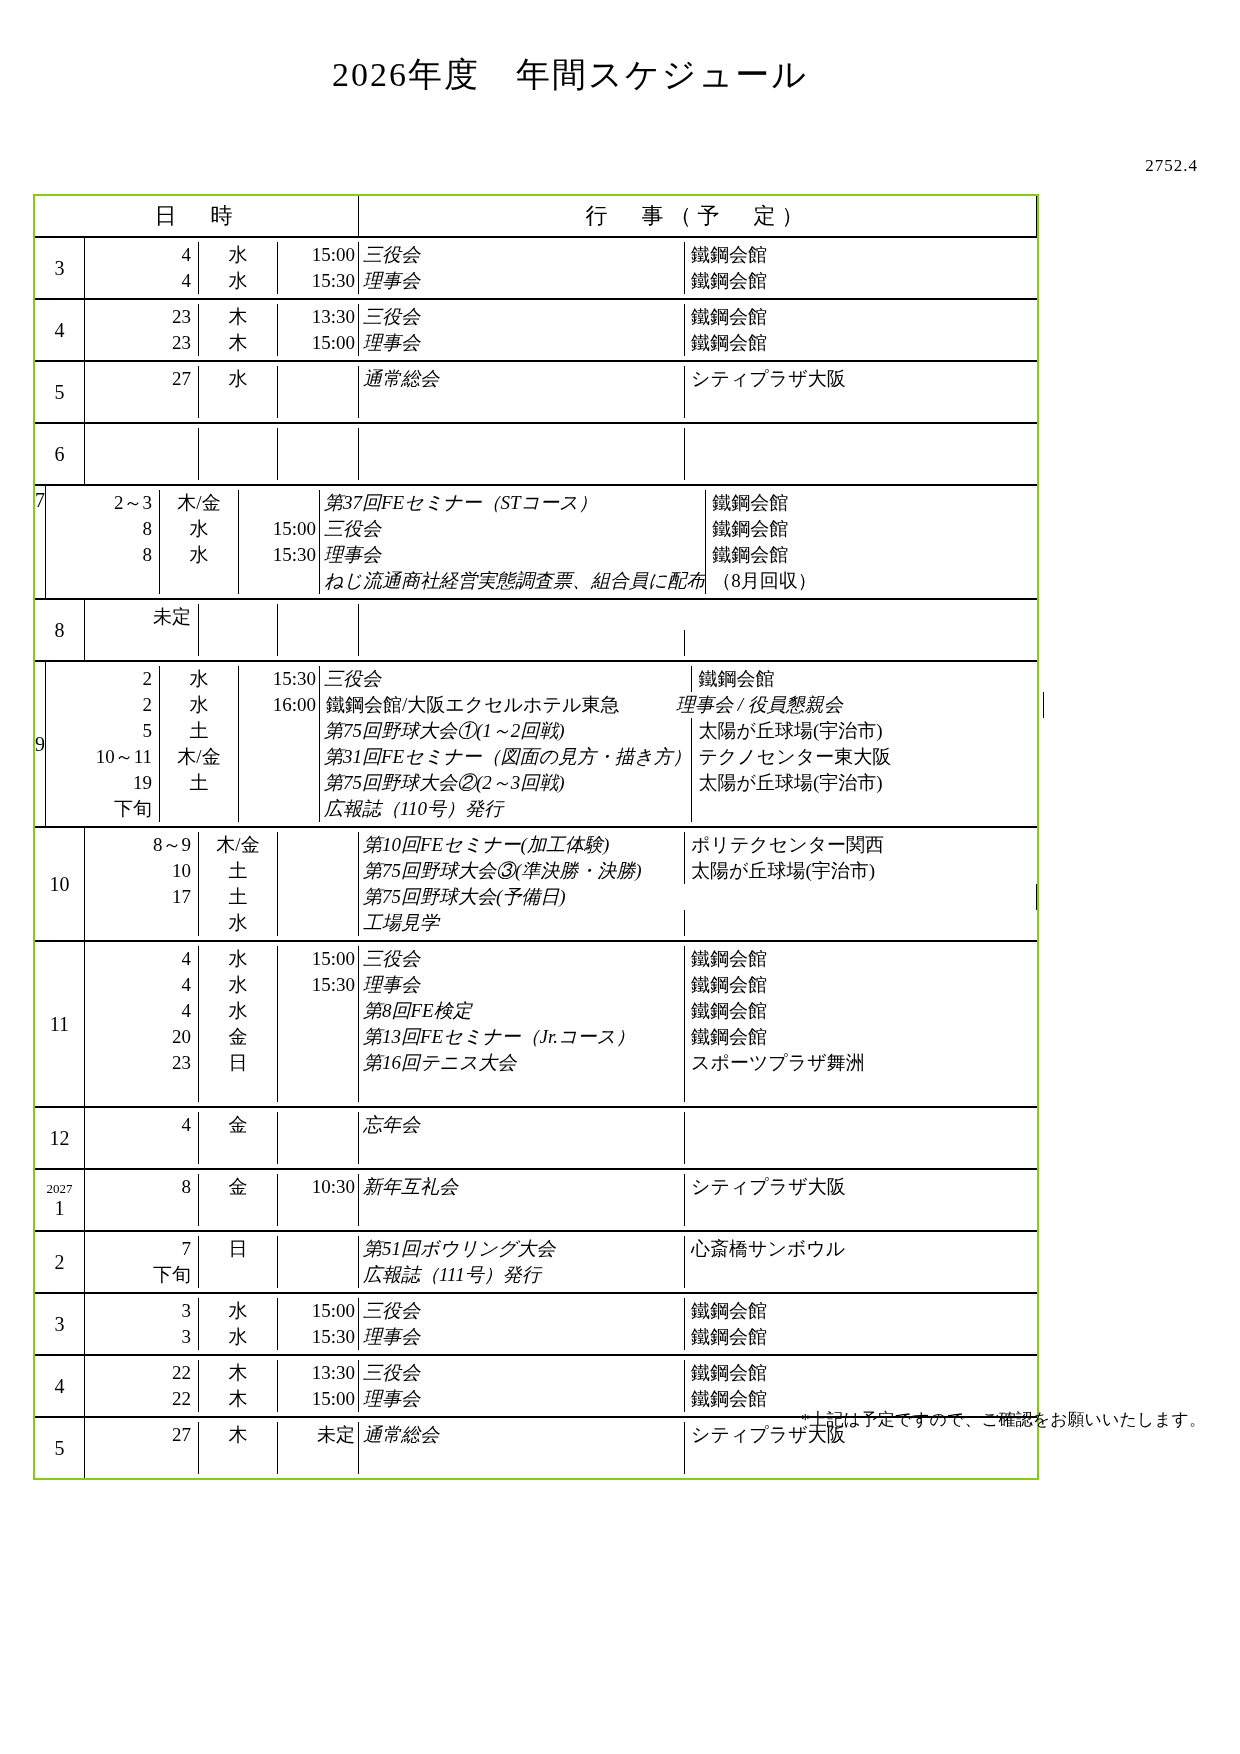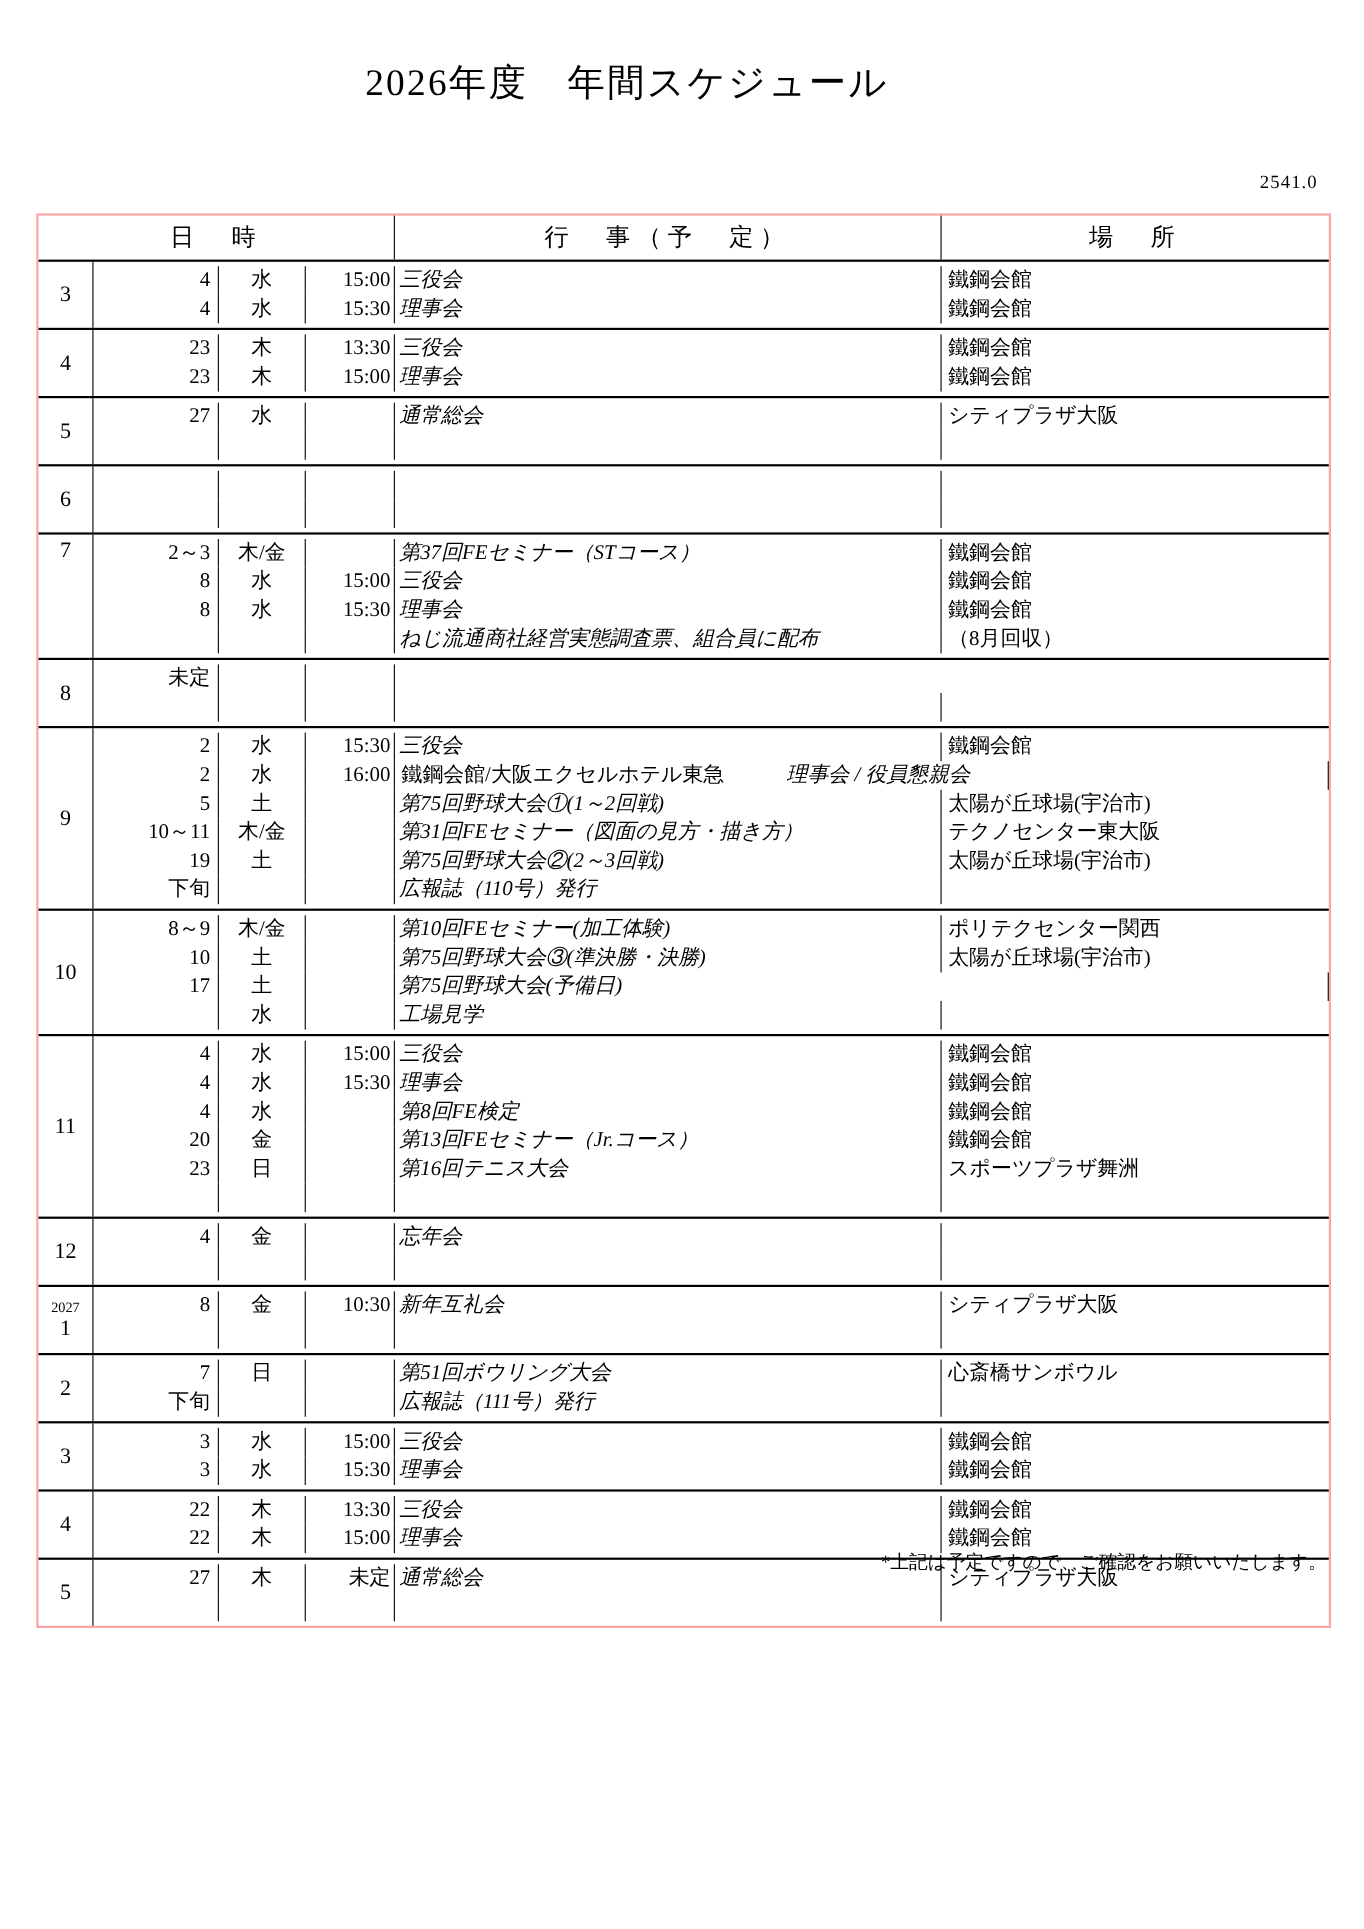--- a/index.html
+++ b/index.html
@@ -9,22 +9,22 @@
     color:#000;
   }
   .title{
     position:absolute;top:52px;left:0;width:1140px;
     text-align:center;font-size:34px;letter-spacing:2px;
   }
   .datestamp{
     position:absolute;top:156px;right:42px;font-size:17px;letter-spacing:1px;
   }
   .sched-table{
-    position:absolute;left:33px;top:194px;width:1177px;
-    border:2px solid #fca5a5;box-sizing:border-box;background:#fff;
+    position:absolute;left:33px;top:194px;width:1006px;
+    border:2px solid #84cc16;box-sizing:border-box;background:#fff;
   }
   .thead{
     display:flex;height:40px;border-bottom:2px solid #000;
     font-size:22px;align-items:center;
   }
   .th{box-sizing:border-box;text-align:center;letter-spacing:6px;}
   .th.dt{width:324px;border-right:1px solid #000;height:100%;display:flex;align-items:center;justify-content:center;}
   .th.ev{width:497px;border-right:1px solid #000;height:100%;display:flex;align-items:center;justify-content:center;flex:1;}
   .th.pl{width:352px;height:100%;display:flex;align-items:center;justify-content:center;}
   .group{display:flex;border-bottom:2px solid #000;}
@@ -46,27 +46,26 @@
   .cell.event{flex:1;border-right:1px solid #000;text-align:left;padding-left:4px;font-style:italic;}
   .cell.place{width:352px;text-align:left;padding-left:6px;}
   .footnote{
     position:absolute;top:1408px;right:34px;font-size:17px;
   }
 </style>
 </head>
 <body>
 
 <div class="title">2026年度　年間スケジュール</div>
-<div class="datestamp">2541.0</div>
+<div class="datestamp">2752.4</div>
 
 <div class="sched-table">
   <div class="thead">
     <div class="th dt">日　時</div>
     <div class="th ev">行　事（予　定）</div>
-    <div class="th pl">場　所</div>
   </div>
   <div>
       <div class="group">
         <div class="mcell">
           <div class="mnum">3</div>
         </div>
         <div class="lines">
           <div class="line">
             <div class="cell day">4</div>
             <div class="cell wd">水</div>

